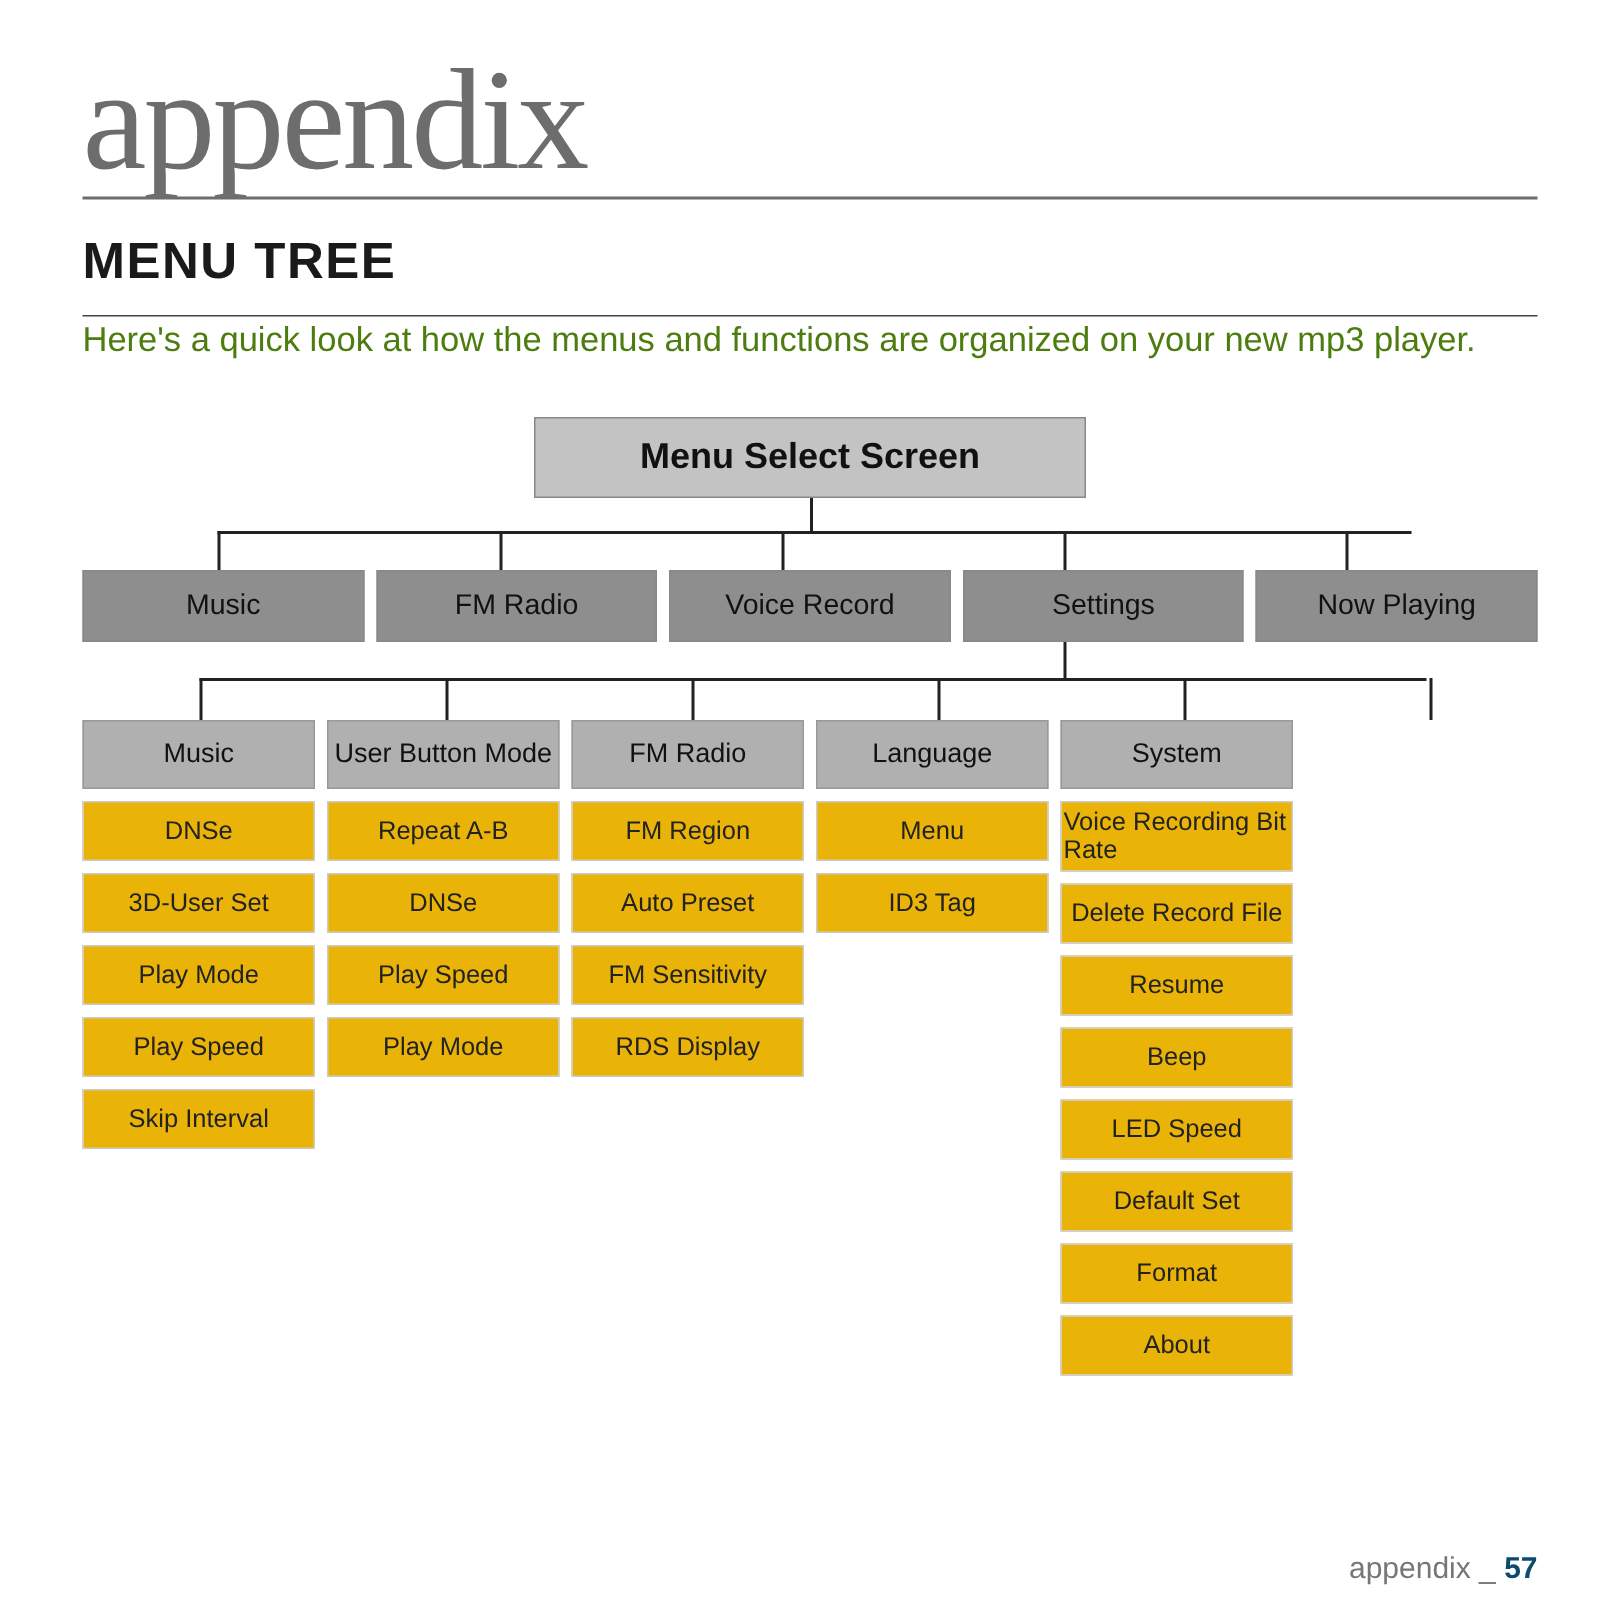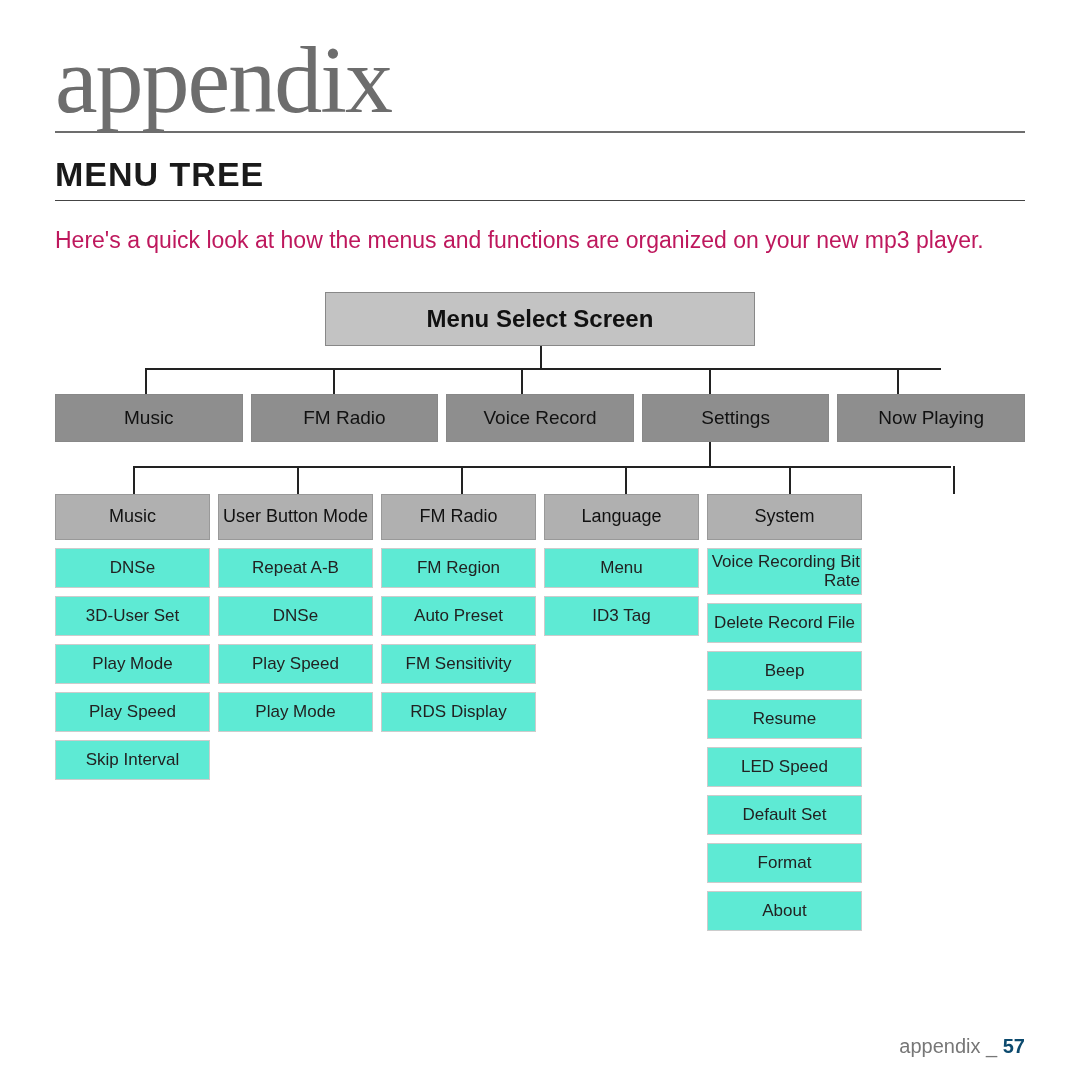--- a/index.html
+++ b/index.html
@@ -20,32 +20,32 @@
     border-bottom: 2px solid #6d6d6d;
     line-height: 1.05;
     margin-bottom: 22px;
     font-family: Liberation Serif, serif;
   }
   .section-heading {
     font-size: 34px;
     font-weight: 700;
     letter-spacing: 1px;
     border-bottom: 1px solid #444;
-    padding-bottom: 6px;
-    margin-bottom: 24px;
+    padding-bottom: 16px;
+    margin-bottom: 0;
   }
   .intro-text {
     font-size: 23px;
     line-height: 1.35;
-    color: #be185d;
+    color: #4d7c0f;
     margin-bottom: 36px;
   }
   .tree { position: relative; width: 100%; }
   .root-box {
-    width: 430px;
+    width: 368px;
     margin: 0 auto;
     background: #c3c3c3;
     border: 1px solid #888;
     text-align: center;
     font-size: 24px;
     font-weight: 700;
     padding: 12px 0;
     color: #111;
   }
   .connector-row { position: relative; height: 48px; }
@@ -91,23 +91,23 @@
     border: 1px solid #999;
     text-align: center;
     font-size: 18px;
     color: #111;
     min-height: 46px;
     display: flex; align-items: center; justify-content: center;
     padding: 4px 2px;
     line-height: 1.1;
   }
   .leaf {
-    background: #5eead4;
+    background: #eab308;
     border: 1px solid #ccc;
-    text-align: right;
+    text-align: left;
     font-size: 17px;
     color: #222;
     min-height: 40px;
     display: flex; align-items: center; justify-content: center;
     padding: 4px 1px;
     line-height: 1.1;
   }
   .footer {
     position: absolute;
     bottom: 22px;
@@ -184,22 +184,22 @@
       </div>
       <div class="col">
         <div class="col-header">Language</div>
         <div class="leaf">Menu</div>
         <div class="leaf">ID3 Tag</div>
       </div>
       <div class="col">
         <div class="col-header">System</div>
         <div class="leaf">Voice Recording Bit Rate</div>
         <div class="leaf">Delete Record File</div>
+        <div class="leaf">Resume</div>
         <div class="leaf">Beep</div>
-        <div class="leaf">Resume</div>
         <div class="leaf">LED Speed</div>
         <div class="leaf">Default Set</div>
         <div class="leaf">Format</div>
         <div class="leaf">About</div>
       </div>
     </div>
 
 </div>
 
 <div class="footer">

